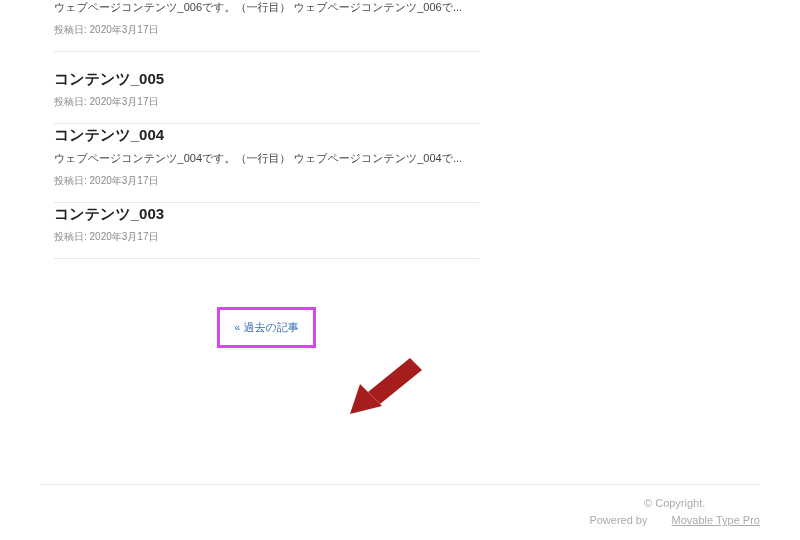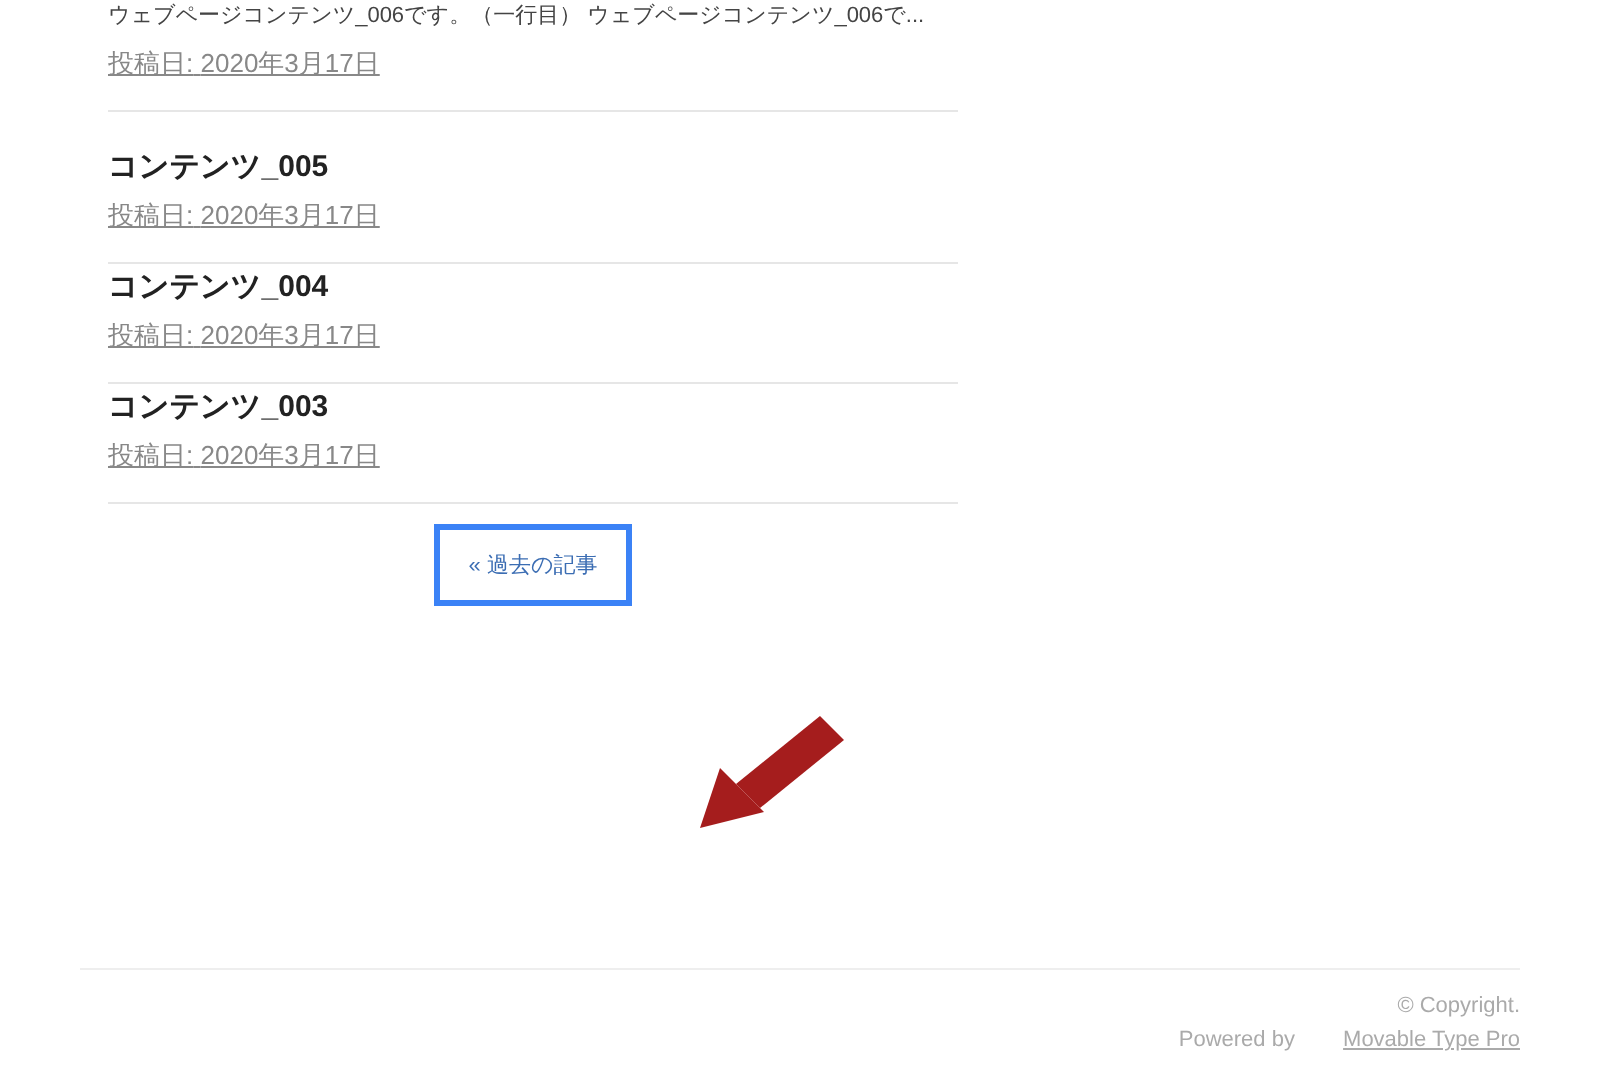--- a/index.html
+++ b/index.html
@@ -40,45 +40,45 @@
   .entry-title a {
     color: #222;
     text-decoration: none;
   }
   .entry-excerpt {
     font-size: 11px;
     color: #444;
     margin: 0 0 8px 0;
   }
   .entry-meta {
-    font-size: 13px;
+    font-size: 10px;
     color: #888;
-    text-decoration: underline;
   } 
   .first-entry {
     border-bottom: 1px solid #e6e6e6;
     padding-bottom: 14px;
     margin-bottom: 18px;
   }
 
   .pager {
     text-align: center;
     margin-top: 10px;
   }
   .older-link {
     display: inline-block;
     font-size: 11px;
     color: #3b6db3;
     text-decoration: none;
     padding: 10px 14px;
   }
   .older-box {
     display: inline-block;
-    border: 3px solid #3b82f6;
+    border: 3px solid #d946ef;
     padding: 0;
+    margin-top: 38px;
   }
 
   .arrow {
     position: absolute;
     left: 350px;
     top: 355px;
     pointer-events: none;
   }
 
   .footer {
@@ -94,21 +94,21 @@
   .footer-left {
     float: left;
   }
   .footer-left a {
     color: #aaa;
     text-decoration: underline;
     margin-right: 16px;
   }
   .footer-right {
     float: right;
-    text-align: right;
+    text-align: center;
     line-height: 1.6;
   }
   .footer-right a {
     color: #aaa;
     padding-left: 21px;
   }
 </style>
 </head>
 <body>
 
@@ -131,20 +131,21 @@
       <div class="entry-meta">
         <span>投稿日:</span>
         <span>2020年3月17日</span>
       </div>
     </div>
 
     <div class="entry">
       <h2 class="entry-title">
         <a href="#">コンテンツ_004</a>
       </h2>
+      <p class="entry-excerpt">ウェブページコンテンツ_004です。（一行目） ウェブページコンテンツ_004で...</p>
       <div class="entry-meta">
         <span>投稿日:</span>
         <span>2020年3月17日</span>
       </div>
     </div>
 
     <div class="entry">
       <h2 class="entry-title">
         <a href="#">コンテンツ_003</a>
       </h2>

